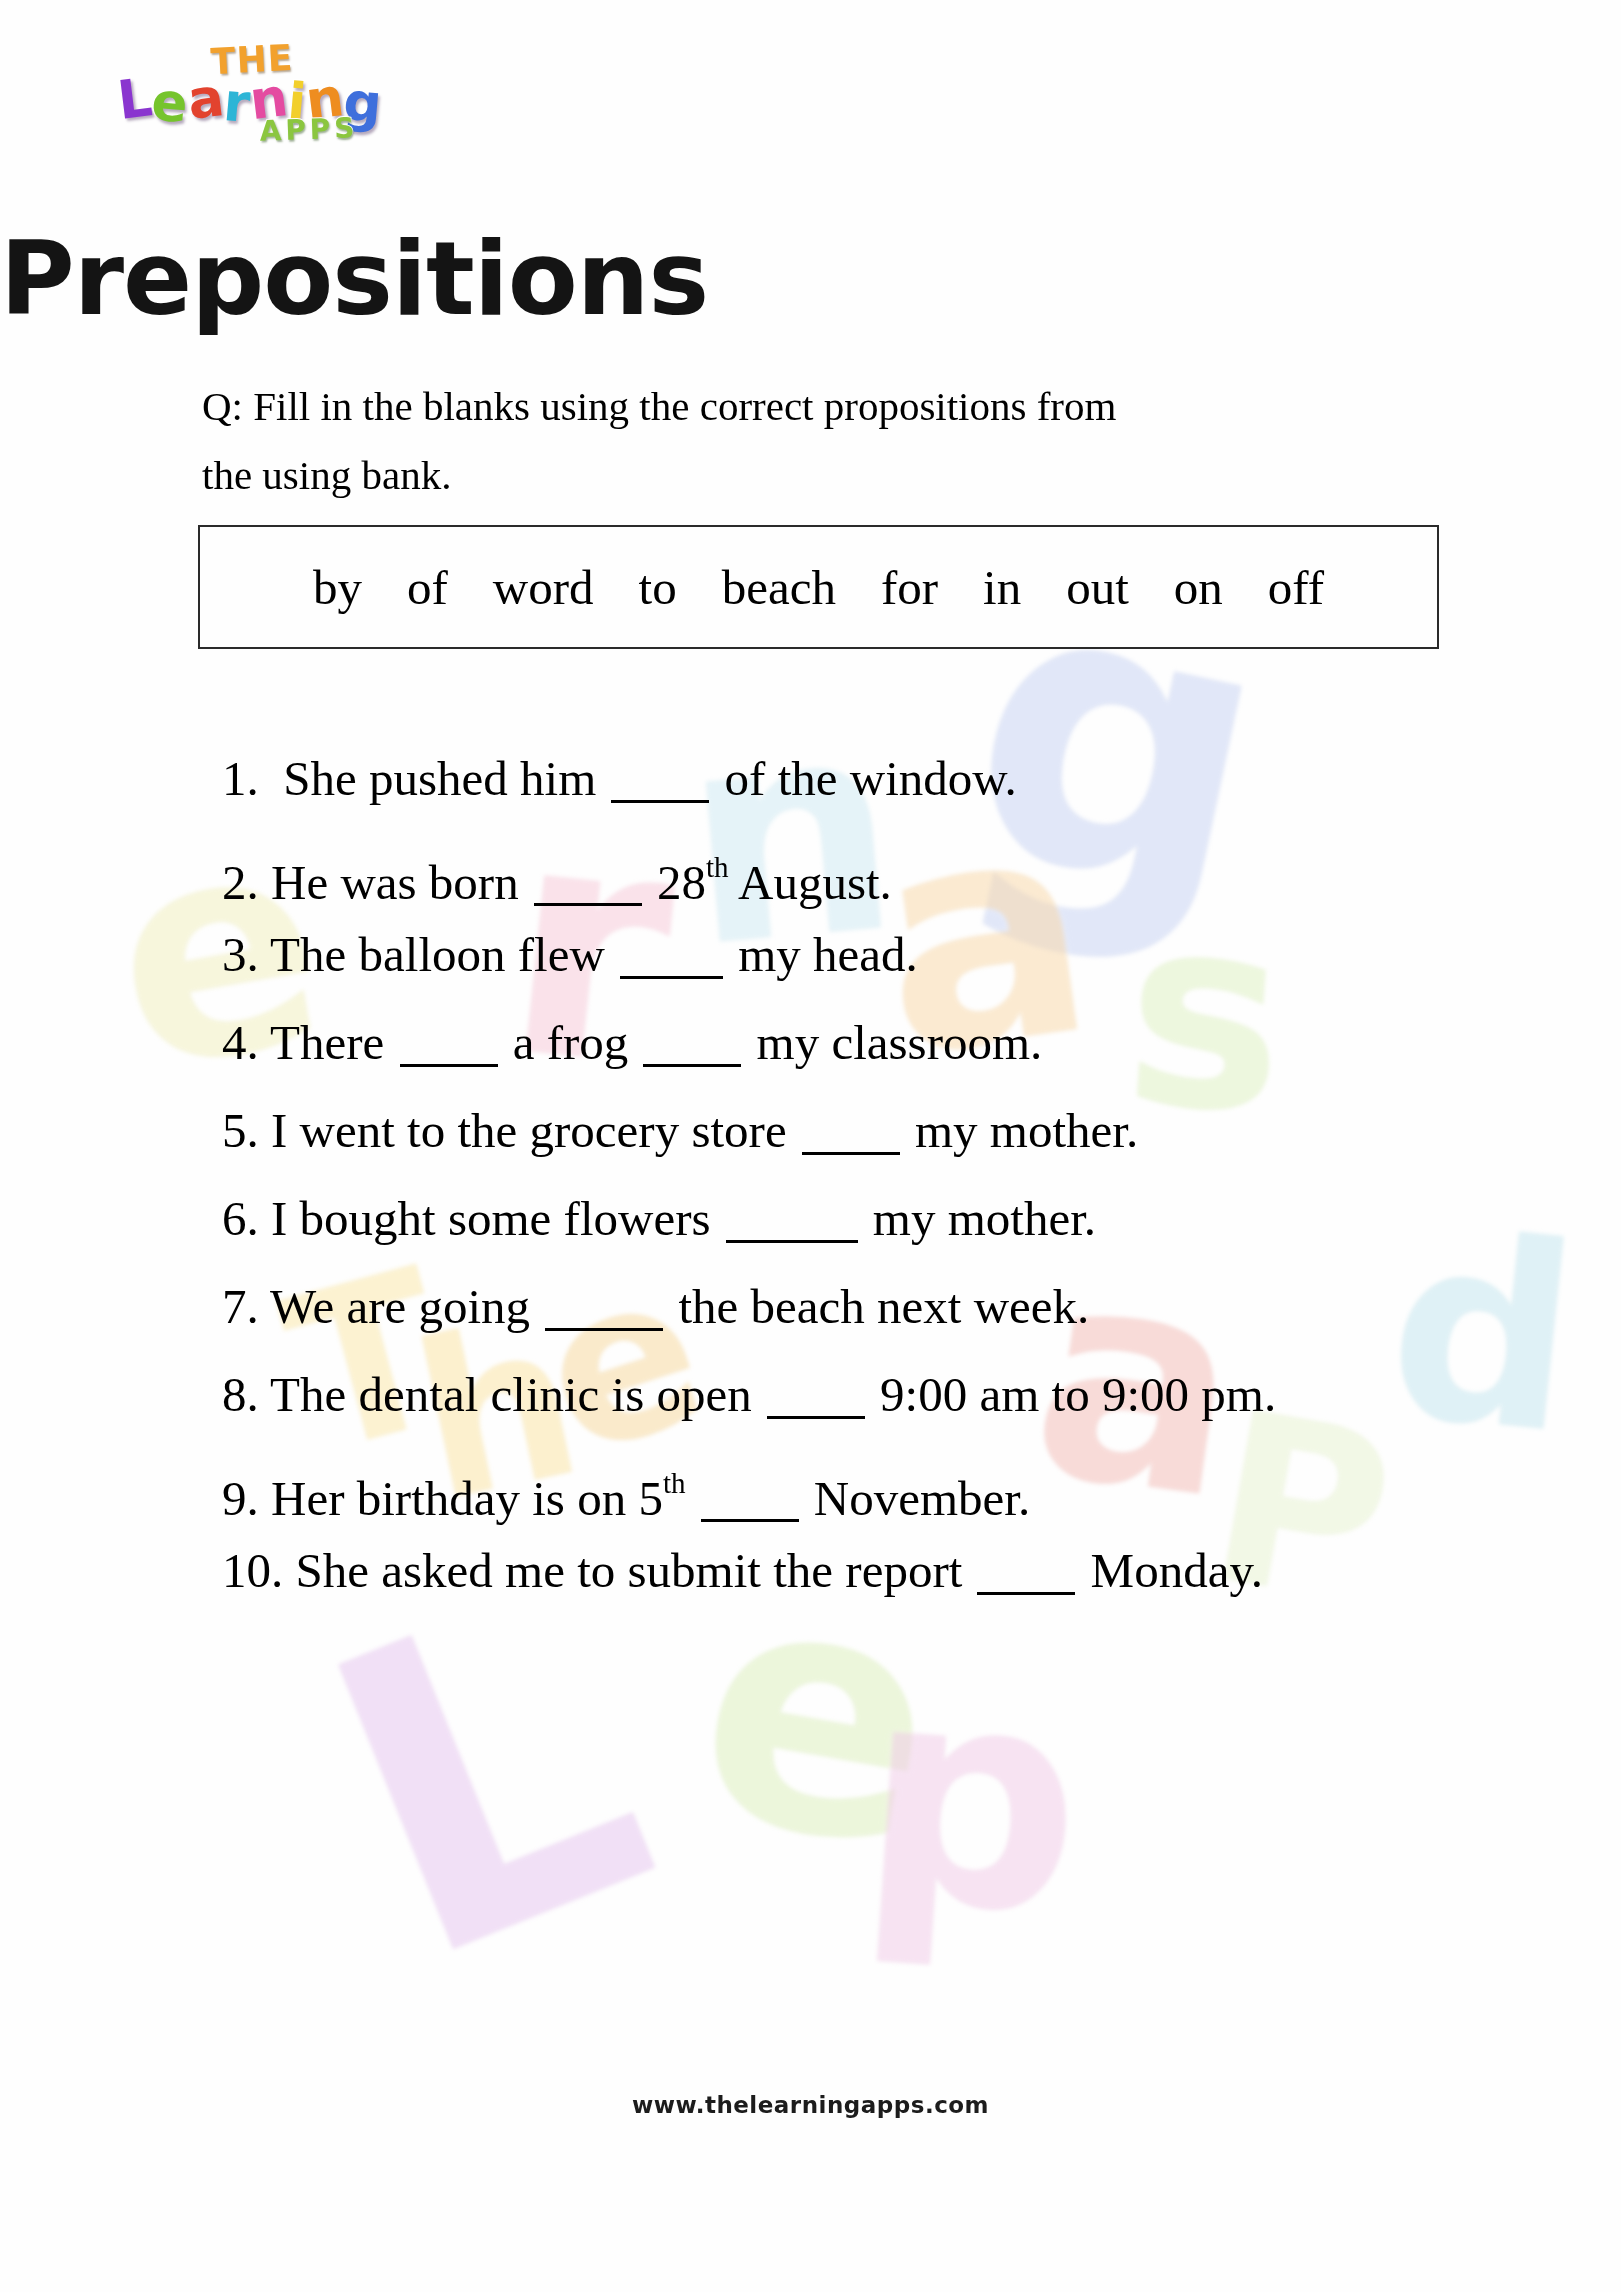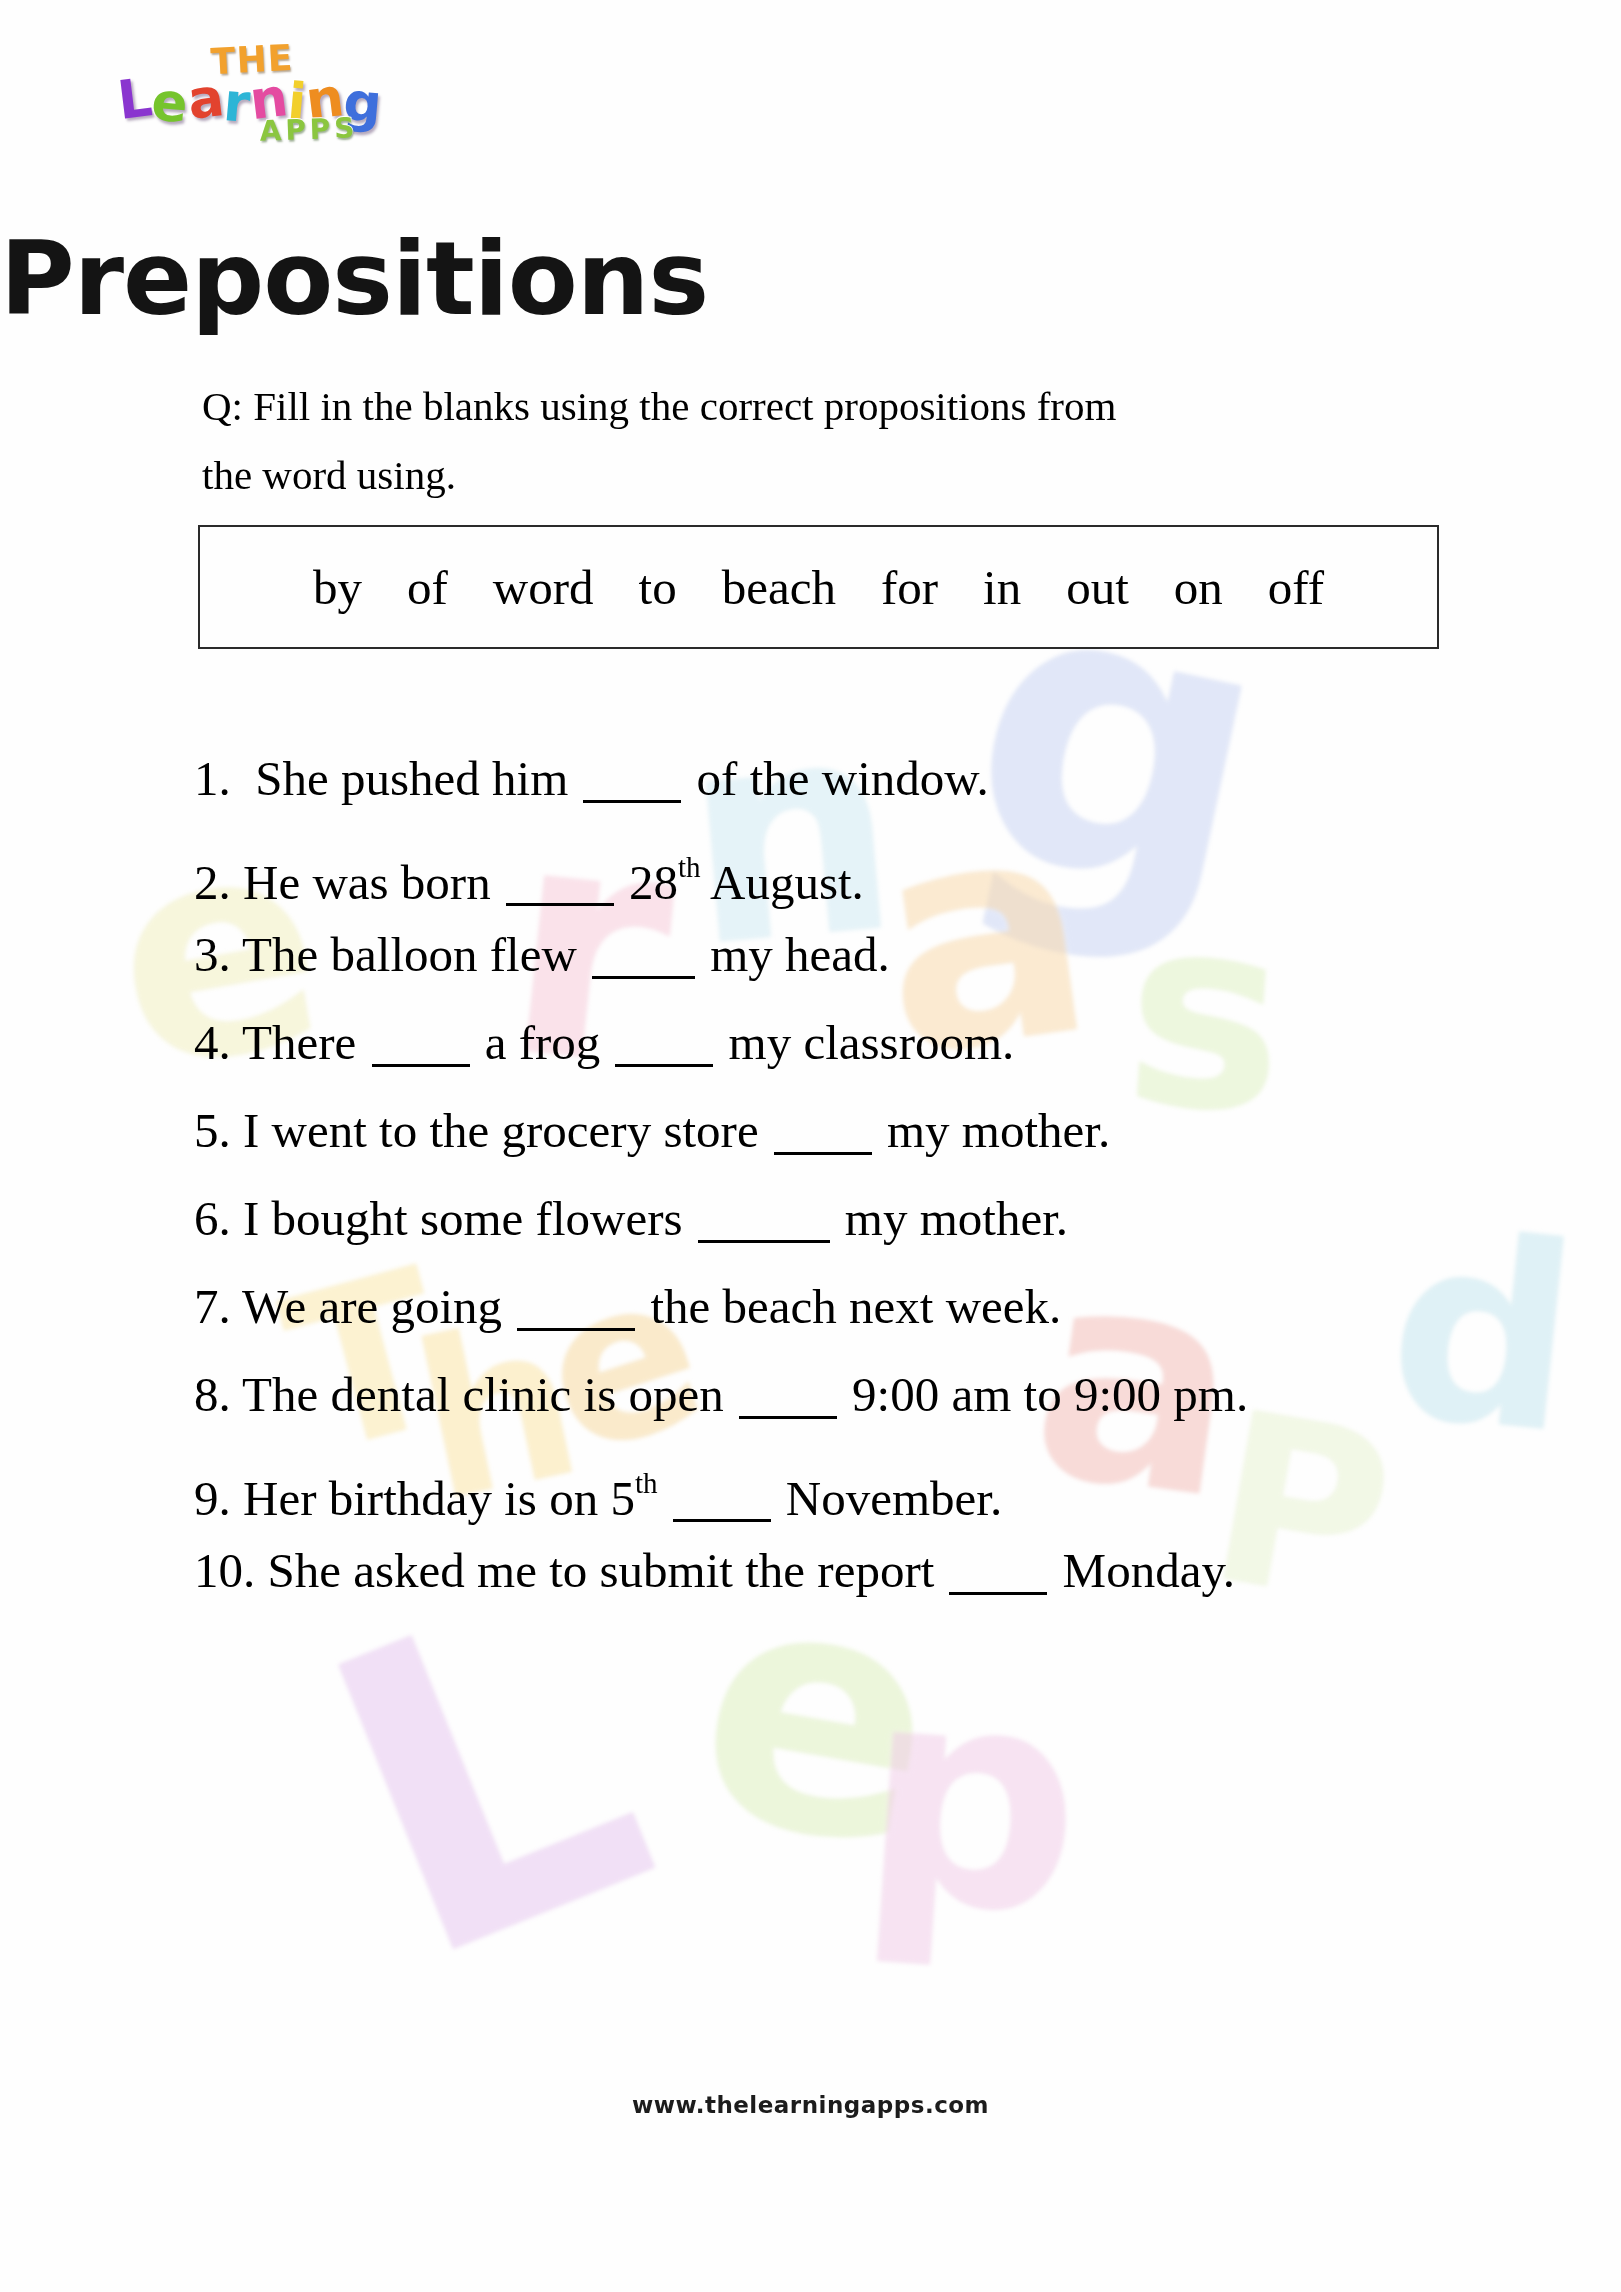--- a/index.html
+++ b/index.html
@@ -61,21 +61,21 @@
   }
   
   .word-bank{
     position:absolute;left:198px;top:525px;width:1237px;height:120px;z-index:1;
     border:2px solid #2a2a2a;
     display:flex;justify-content:center;align-items:center;
     gap:45px;font-size:49px;
   }
   
   .items{position:absolute;left:194px;top:735px;width:1392px;z-index:1;font-size:49px;}
-  .items .item{height:88px;line-height:88px;white-space:pre;}
+  .items .item{height:88px;line-height:88px;white-space:pre;margin-left:28px;}
   .blank{
     display:inline-block;
     border-bottom:3.9px solid #000;
     height:35px;
     vertical-align:-7.8px;
     margin:0 2.9px;
   }
   .sup{font-size:29px;vertical-align:21.6px;letter-spacing:0;}
   
   .footer{
@@ -112,21 +112,21 @@
   <div class="logo">
     <div class="logo-the" style="color: rgb(242, 161, 45);">THE</div>
     <div class="logo-learning"><span style="color: rgb(138, 53, 207);">L</span><span style="color: rgb(118, 196, 45);">e</span><span style="color: rgb(226, 67, 46);">a</span><span style="color: rgb(45, 181, 214);">r</span><span style="color: rgb(228, 75, 161);">n</span><span style="color: rgb(242, 207, 44);">i</span><span style="color: rgb(238, 141, 32);">n</span><span style="color: rgb(63, 111, 220);">g</span></div>
     <div class="logo-apps" style="color: rgb(139, 198, 63);">APPS</div>
   </div>
 
   <h1 class="title">Prepositions</h1>
 
   <div class="question">
     <span>Q: Fill in the blanks using the correct propositions from</span><br>
-    <span>the word using.</span>
+    <span>the using bank.</span>
   </div>
 
   <div class="word-bank">
       <span>by</span>
       <span>of</span>
       <span>word</span>
       <span>to</span>
       <span>beach</span>
       <span>for</span>
       <span>in</span>

